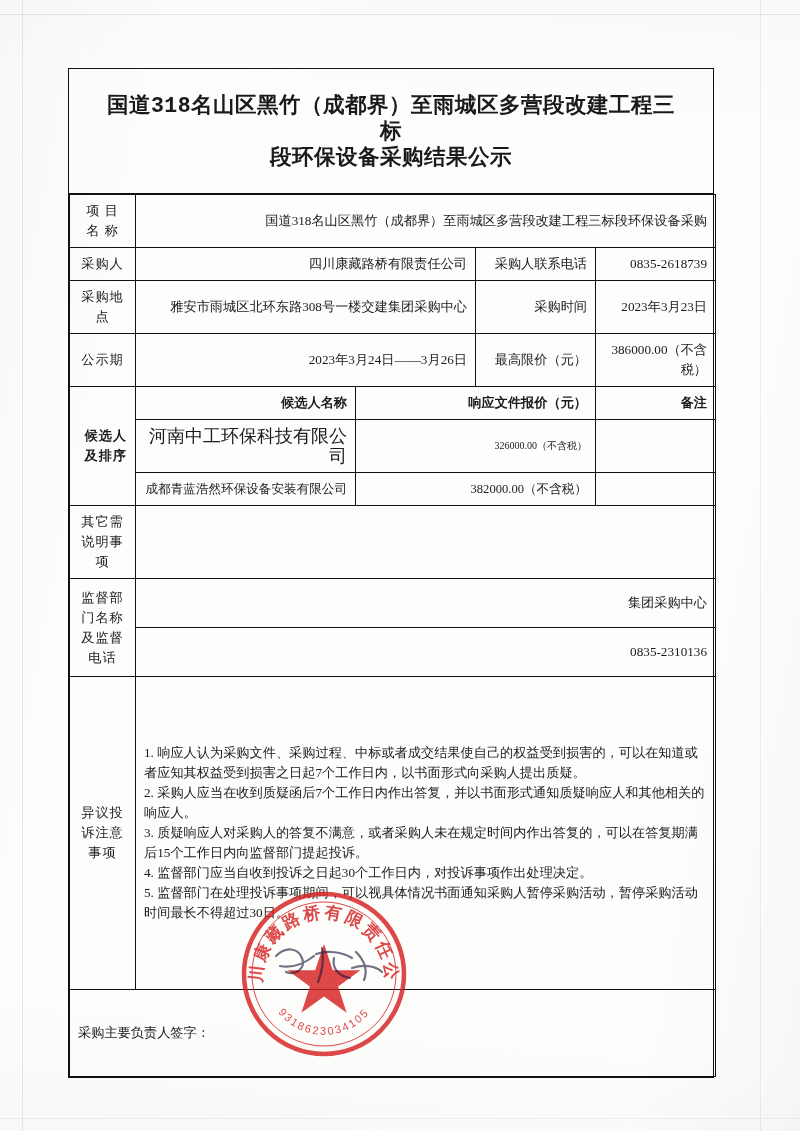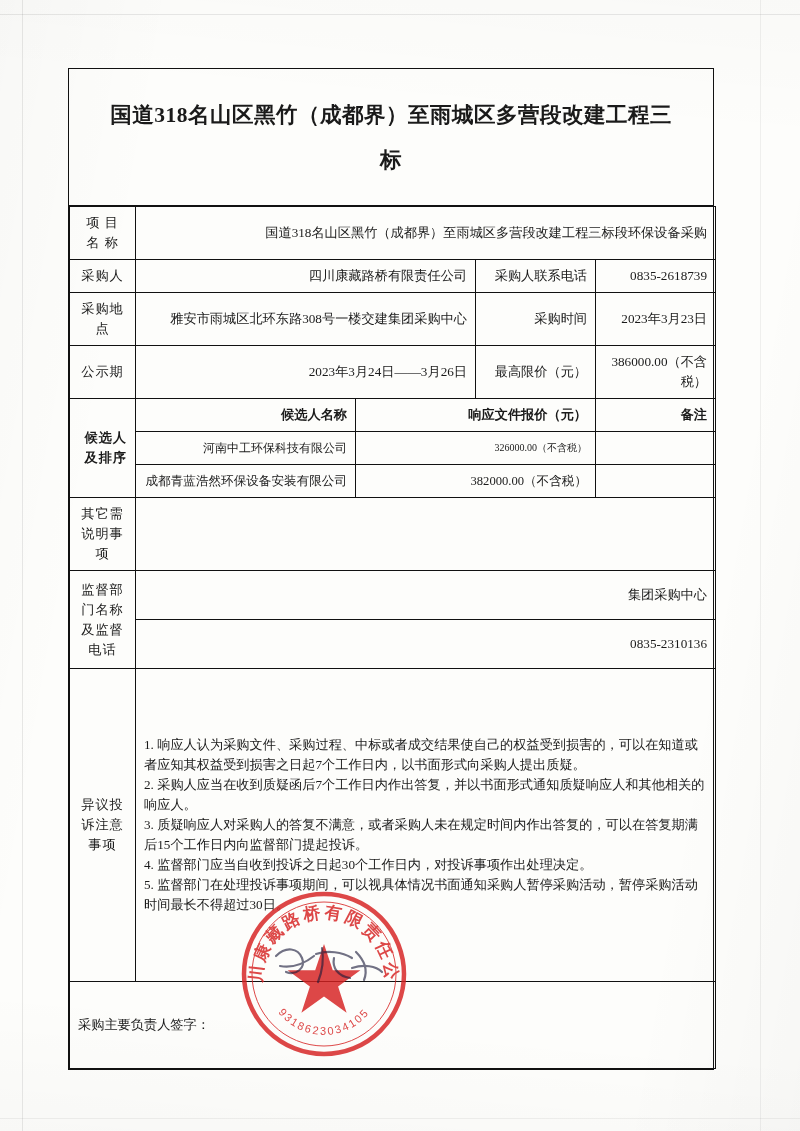--- a/index.html
+++ b/index.html
@@ -53,22 +53,22 @@
 
   .title-box {
     padding: 24px 34px 22px 34px;
     border-bottom: 1.2px solid #111;
     text-align: center;
   }
   .title-box .line {
     font-size: 21.5px;
     font-weight: bold;
     letter-spacing: 0.5px;
-    line-height: 45px;
-    font-family: Liberation Serif, serif;
+    line-height: 26px;
+    font-family: Liberation Mono, monospace;
   }
 
   table.main {
     width: 100%;
     border-collapse: collapse;
     table-layout: fixed;
   }
   table.main td {
     border: 1.1px solid #111;
     padding: 6px 8px;
@@ -144,20 +144,21 @@
   <div class="paper-noise"></div>
   <div class="crease v1"></div>
   <div class="crease v2"></div>
   <div class="crease h1"></div>
   <div class="crease h2"></div>
 
   <div class="doc">
 
     <div class="title-box">
       <div class="line">国道318名山区黑竹（成都界）至雨城区多营段改建工程三标</div>
+      <div class="line">段环保设备采购结果公示</div>
     </div>
 
     <table class="main">
       <colgroup>
         <col style="width:66px">
         <col style="width:220px">
         <col style="width:120px">
         <col style="width:120px">
         <col style="width:120px">
       </colgroup>
@@ -190,21 +191,21 @@
       </tr>
 
       <tr class="cand-head">
         <td class="lbl" rowspan="3">候选人及排序</td>
         <td>候选人名称</td>
         <td colspan="2">响应文件报价（元）</td>
         <td>备注</td>
       </tr>
 
       <tr>
-        <td class="ctr" style="font-size:12px">河南中工环保科技有限公司</td>
+        <td class="ctr" style="font-size:18px">河南中工环保科技有限公司</td>
         <td class="ctr" colspan="2" style="font-size:10px">326000.00（不含税）</td>
         <td class="ctr"></td>
       </tr>
 
       <tr>
         <td class="ctr" style="font-size:12.6px">成都青蓝浩然环保设备安装有限公司</td>
         <td class="ctr" colspan="2" style="font-size:12.6px">382000.00（不含税）</td>
         <td class="ctr"></td>
       </tr>
 

